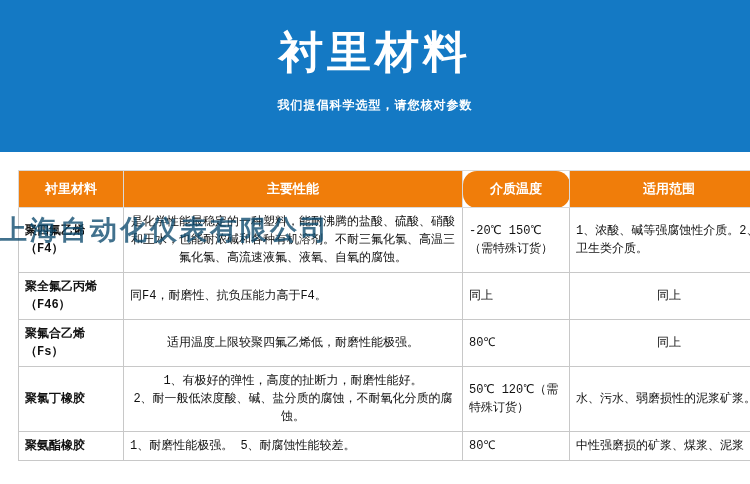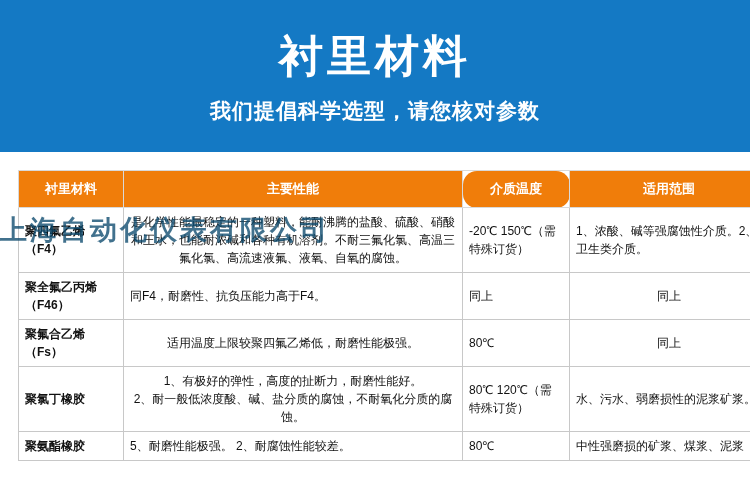--- a/index.html
+++ b/index.html
@@ -11,38 +11,39 @@
     height: 484px;
     overflow: hidden;
     font-family: "Liberation Sans", sans-serif;
     background: #ffffff;
   }
   .page {
     position: relative;
     width: 750px;
     height: 484px;
     background: #ffffff;
+    font-family: Liberation Mono, monospace;
   }
   .header {
     background: #1479c4;
     height: 152px;
     box-sizing: border-box;
     padding-top: 28px;
     text-align: center;
     color: #ffffff;
   }
   .header-title {
     font-size: 44px;
     font-weight: bold;
     letter-spacing: 4px;
     line-height: 1.25;
   }
   .header-sub {
     margin-top: 14px;
-    font-size: 21px;
+    font-size: 12px;
     font-weight: bold;
     letter-spacing: 1px;
   }
   .table-wrap {
     padding: 18px 18px 0 18px;
     box-sizing: border-box;
     position: relative;
   }
   table.spec {
     border-collapse: collapse;
@@ -138,26 +139,26 @@
         <tr>
           <td class="c-name">聚氟合乙烯（Fs）</td>
           <td class="c-perf">适用温度上限较聚四氟乙烯低，耐磨性能极强。</td>
           <td class="c-temp">80℃</td>
           <td class="c-use center">同上</td>
         </tr>
         <tr>
           <td class="c-name">聚氯丁橡胶</td>
           <td class="c-perf" style="white-space:pre-line;">1、有极好的弹性，高度的扯断力，耐磨性能好。
 2、耐一般低浓度酸、碱、盐分质的腐蚀，不耐氧化分质的腐蚀。</td>
-          <td class="c-temp">80℃ 120℃（需特殊订货）</td>
+          <td class="c-temp">50℃ 120℃（需特殊订货）</td>
           <td class="c-use">水、污水、弱磨损性的泥浆矿浆。</td>
         </tr>
         <tr>
           <td class="c-name">聚氨酯橡胶</td>
-          <td class="c-perf center">5、耐磨性能极强。 2、耐腐蚀性能较差。</td>
+          <td class="c-perf center">1、耐磨性能极强。 5、耐腐蚀性能较差。</td>
           <td class="c-temp">80℃</td>
           <td class="c-use">中性强磨损的矿浆、煤浆、泥浆</td>
         </tr>
       </tbody>
     </table>
   </div>
 
   <div class="watermark">上海自动化仪表有限公司</div>
 
 </div>

